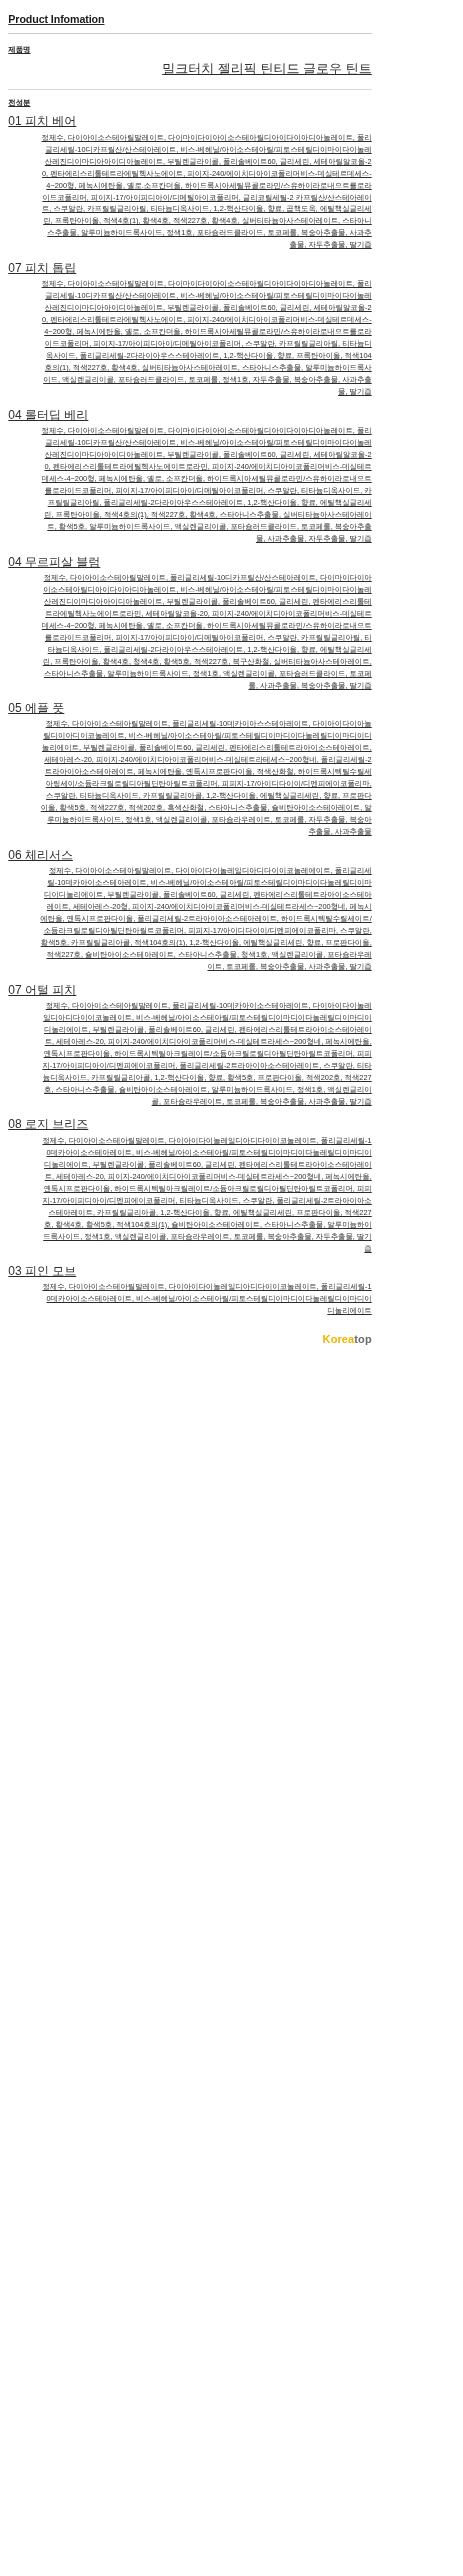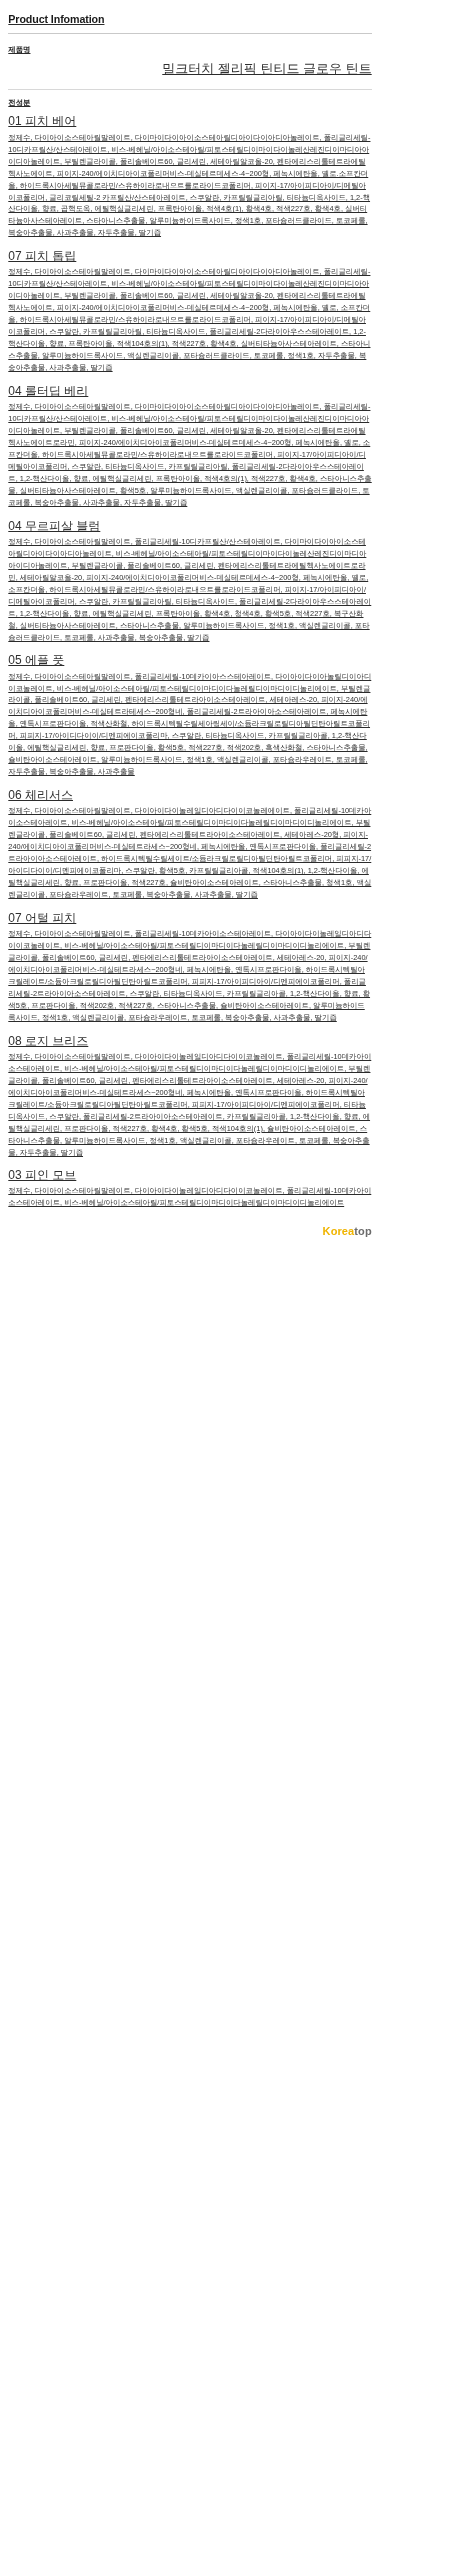--- a/index.html
+++ b/index.html
@@ -59,22 +59,23 @@
   .ing-name {
     font-size: 12px;
     color: #2f2f2f;
     line-height: 1.5;
     margin-bottom: 1.2px;
   }
   .ing-body {
     font-size: 7.4px;
     color: #2f2f2f;
     line-height: 1.62;
-    text-align: left;
+    text-align: right;
     word-break: break-all;
+    margin-left: 32px;
   }
   .watermark {
     position: absolute;
     right: 8.3px;
     bottom: 6px;
     font-size: 11px;
     font-weight: bold;
     color: #f0b400;
     letter-spacing: 0.1px;
   }

